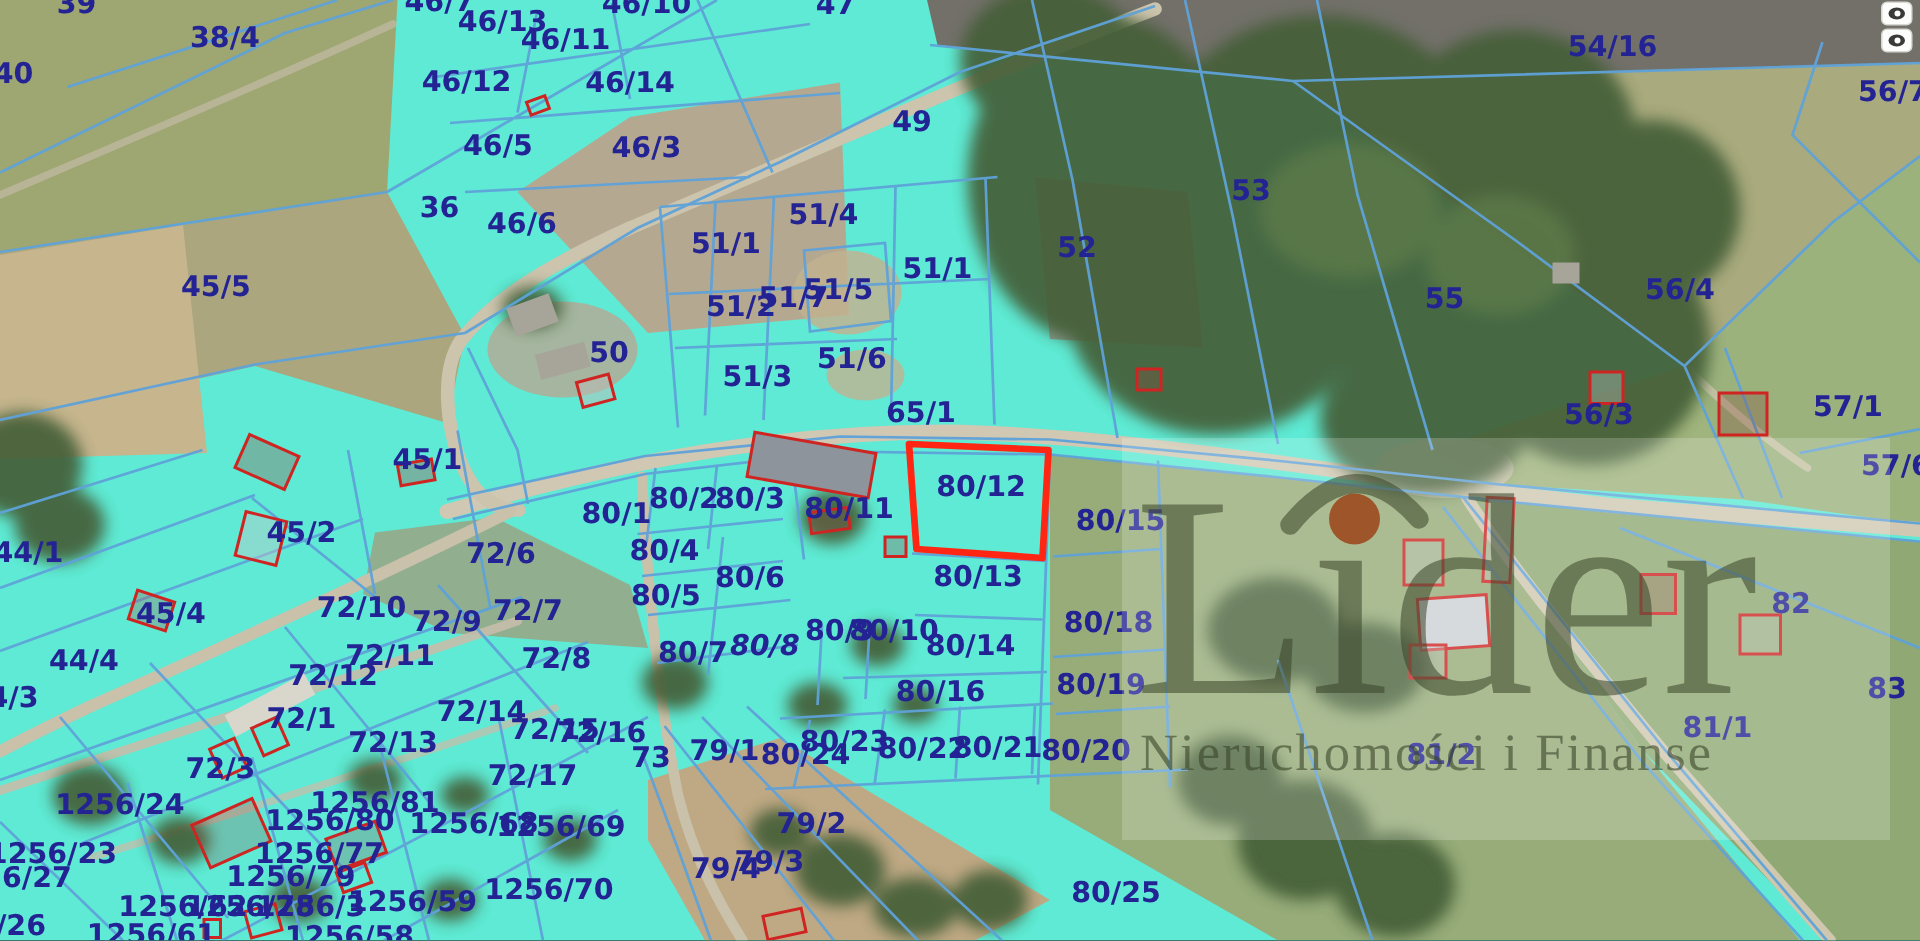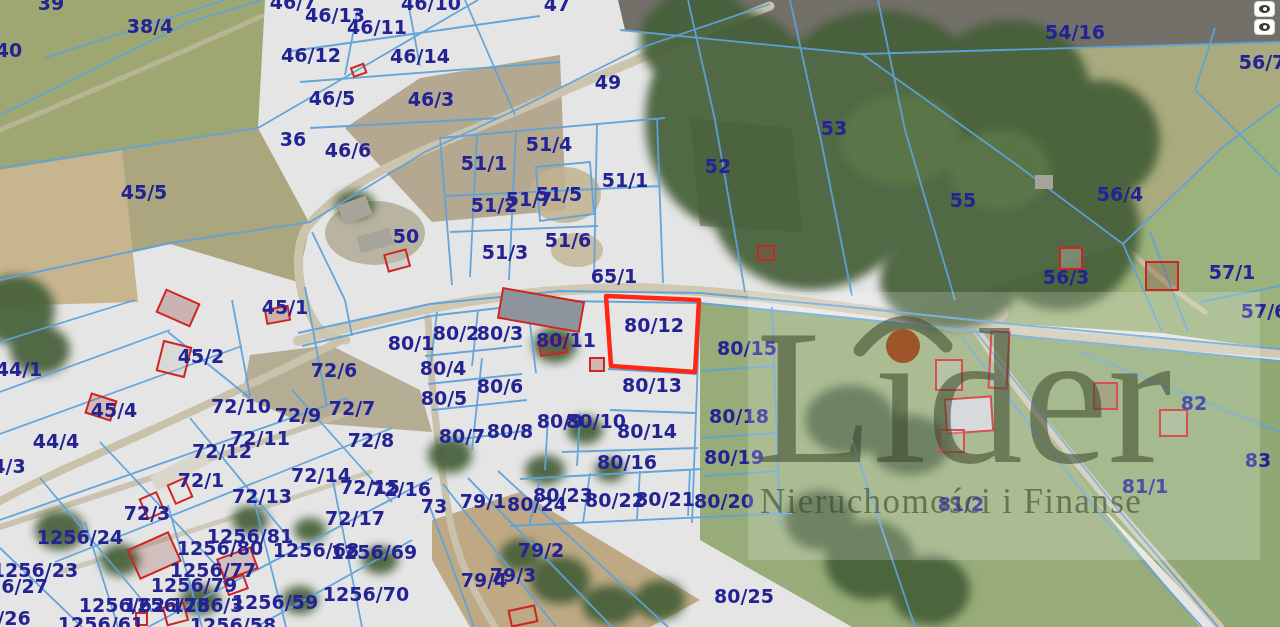--- a/index.html
+++ b/index.html
@@ -1,16 +1,16 @@
 <!DOCTYPE html>
 <html><head>
 <meta charset="utf-8">
 <style>
   html,body{margin:0;padding:0;background:#222;}
-  .stage{position:relative;width:1280px;height:627px;overflow:hidden;background:#e5e5e5;
+  .stage{position:relative;width:1280px;height:627px;overflow:hidden;background:#5eead4;
          font-family:"DejaVu Sans","Liberation Sans",sans-serif;}
   .stage svg.map-art{position:absolute;left:0;top:0;z-index:1;}
   #labels{position:absolute;left:0;top:0;width:1280px;height:627px;z-index:30;pointer-events:none;}
   .plabel{position:absolute;transform:translate(-50%,-50%);font-weight:700;font-size:19px;
           white-space:nowrap;letter-spacing:0;line-height:1;}
   .veil{position:absolute;left:748px;top:292px;width:512px;height:268px;
         background:rgba(255,255,255,0.20);z-index:40;pointer-events:none;}
   svg.wm{position:absolute;left:0;top:0;z-index:50;pointer-events:none;}
   .controls{position:absolute;left:1254px;top:1px;z-index:60;display:flex;flex-direction:column;gap:2px;}
   .ctl-btn{width:21px;height:16px;background:#fdfdfb;border:1px solid #d8d8d2;border-radius:4px;
@@ -204,21 +204,21 @@
       <div class="plabel" style="left: 444px; top: 398px;">80/5</div>
       <div class="plabel" style="left: 652px; top: 385px;">80/13</div>
       <div class="plabel" style="left: 241px; top: 406px;">72/10</div>
       <div class="plabel" style="left: 298px; top: 415px;">72/9</div>
       <div class="plabel" style="left: 352px; top: 408px;">72/7</div>
       <div class="plabel" style="left: 1194px; top: 403px;">82</div>
       <div class="plabel" style="left: 739px; top: 416px;">80/18</div>
       <div class="plabel" style="left: 560px; top: 421px;">80/9</div>
       <div class="plabel" style="left: 596px; top: 421px;">80/10</div>
       <div class="plabel" style="left: 647px; top: 431px;">80/14</div>
-      <div class="plabel" style="left: 510px; top: 431px;">80/8</div>
+      <div class="plabel" style="left: 510px; top: 431px; font-style: italic;">80/8</div>
       <div class="plabel" style="left: 260px; top: 438px;">72/11</div>
       <div class="plabel" style="left: 222px; top: 451px;">72/12</div>
       <div class="plabel" style="left: 371px; top: 440px;">72/8</div>
       <div class="plabel" style="left: 462px; top: 436px;">80/7</div>
       <div class="plabel" style="left: 41px; top: 441px; margin-left: 15px;">44/4</div>
       <div class="plabel" style="left: 627px; top: 462px;">80/16</div>
       <div class="plabel" style="left: 734px; top: 457px;">80/19</div>
       <div class="plabel" style="left: 1258px; top: 460px;">83</div>
       <div class="plabel" style="left: 9px; top: 466px;">4/3</div>
       <div class="plabel" style="left: 321px; top: 475px;">72/14</div>

